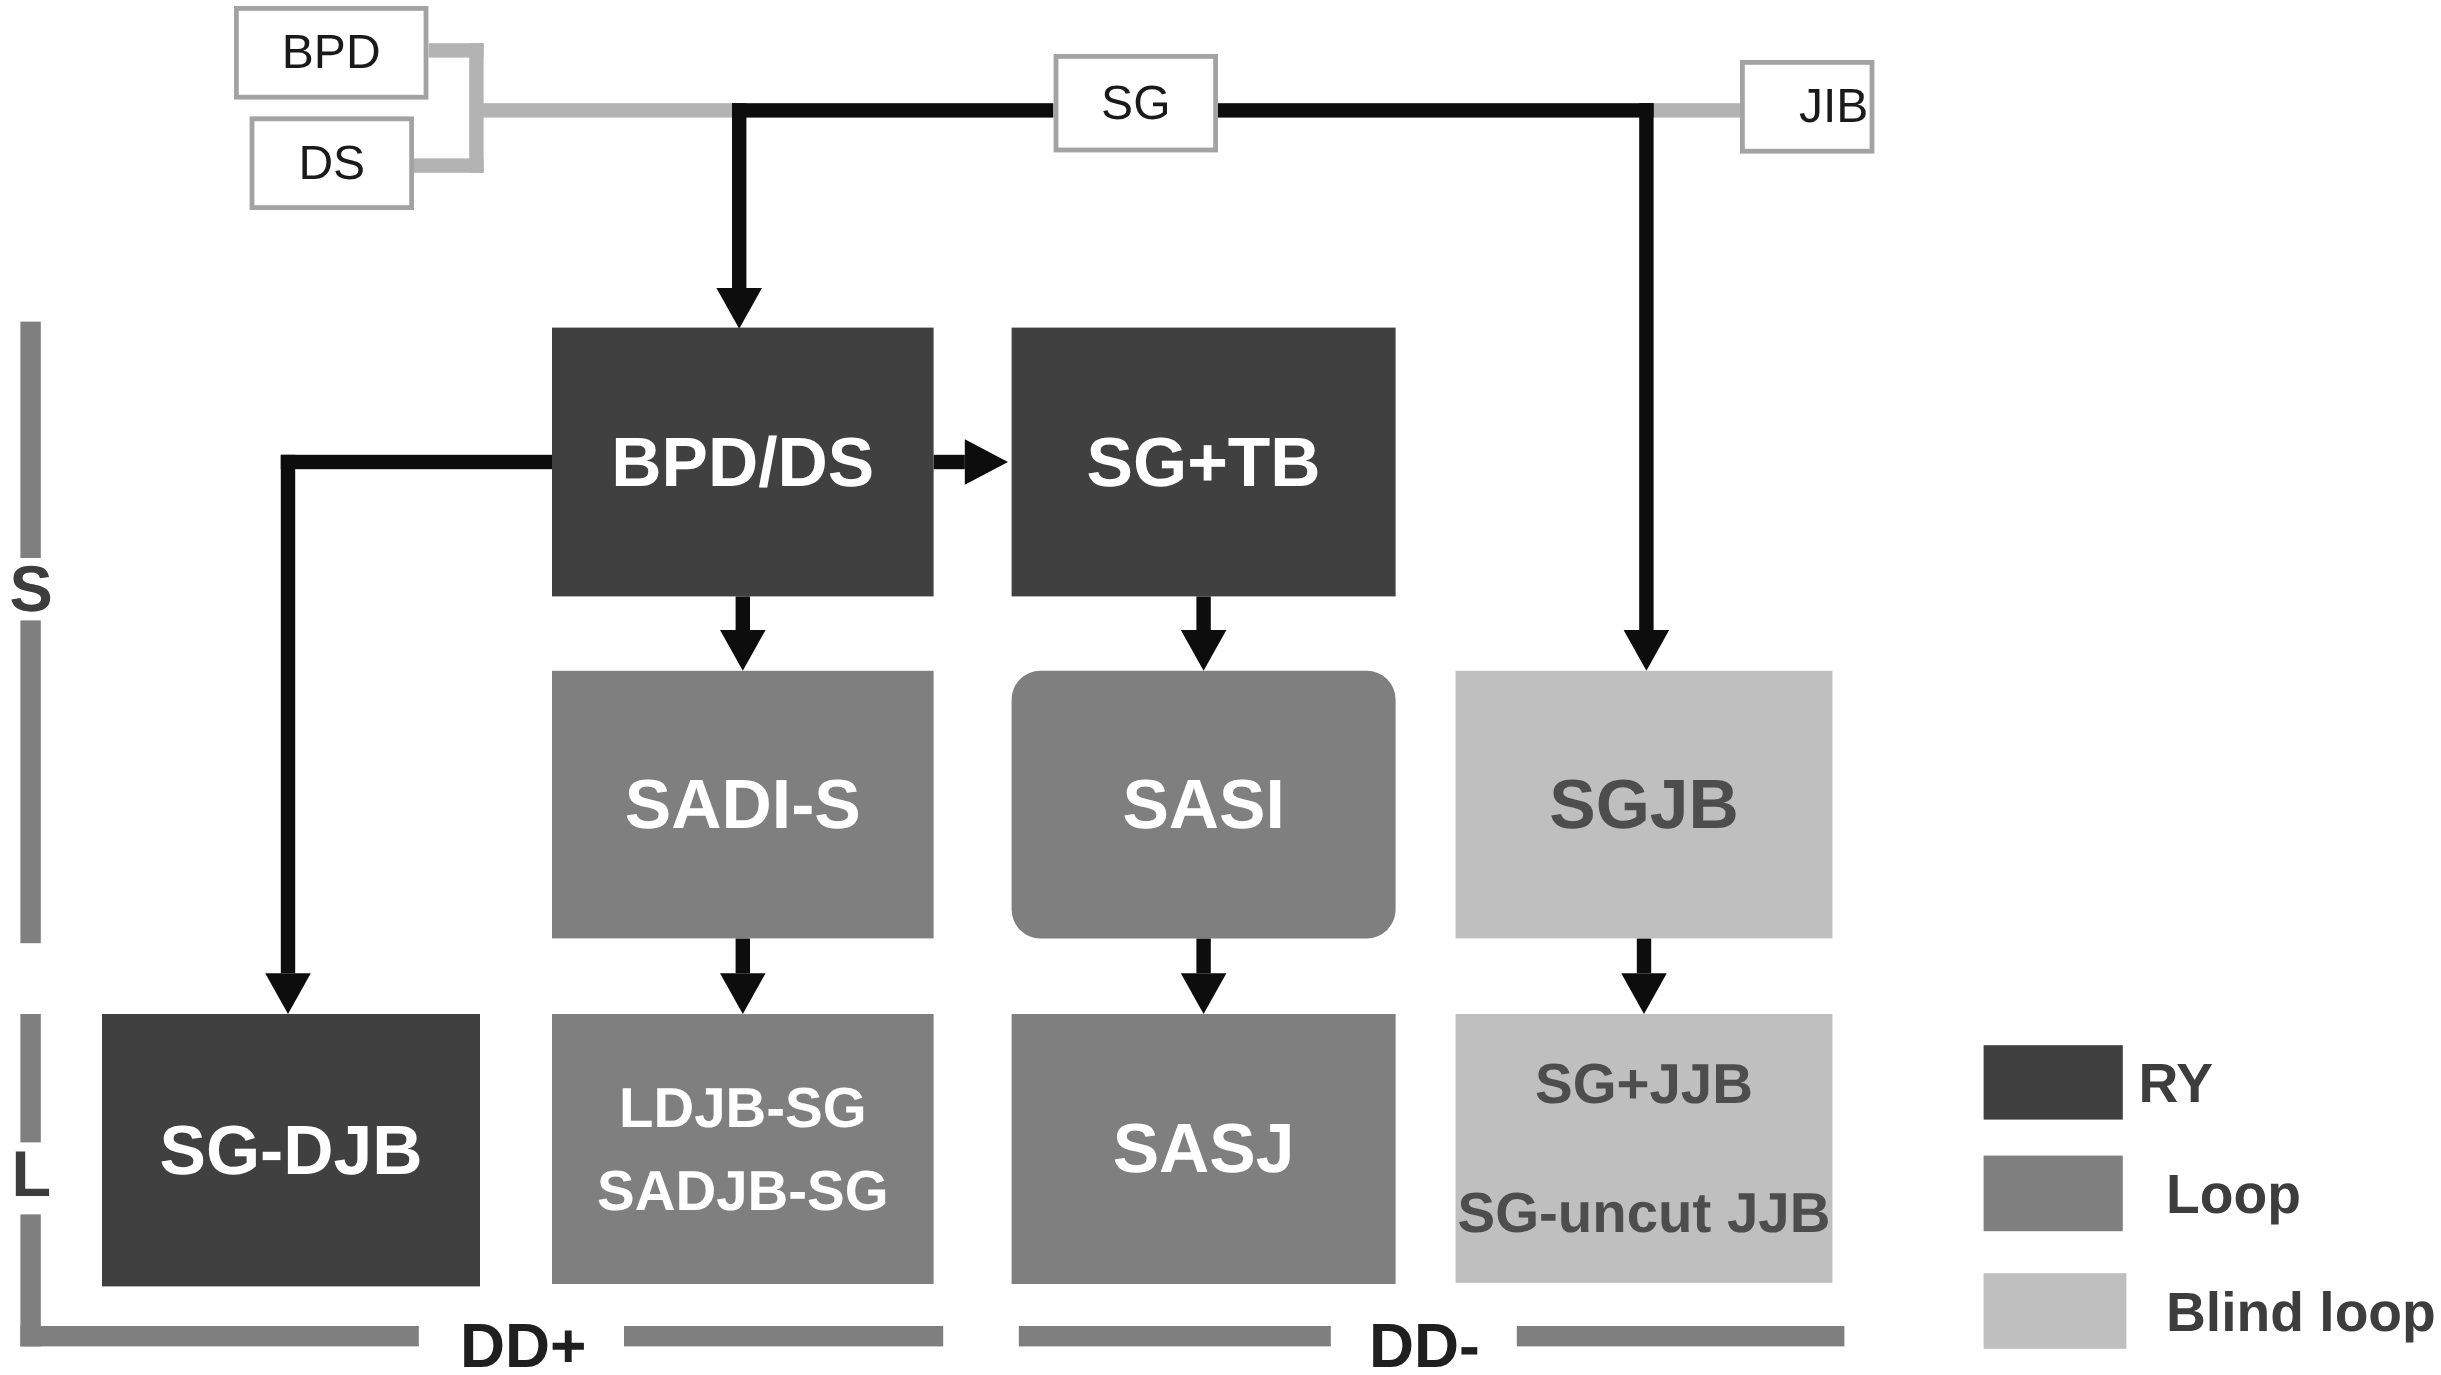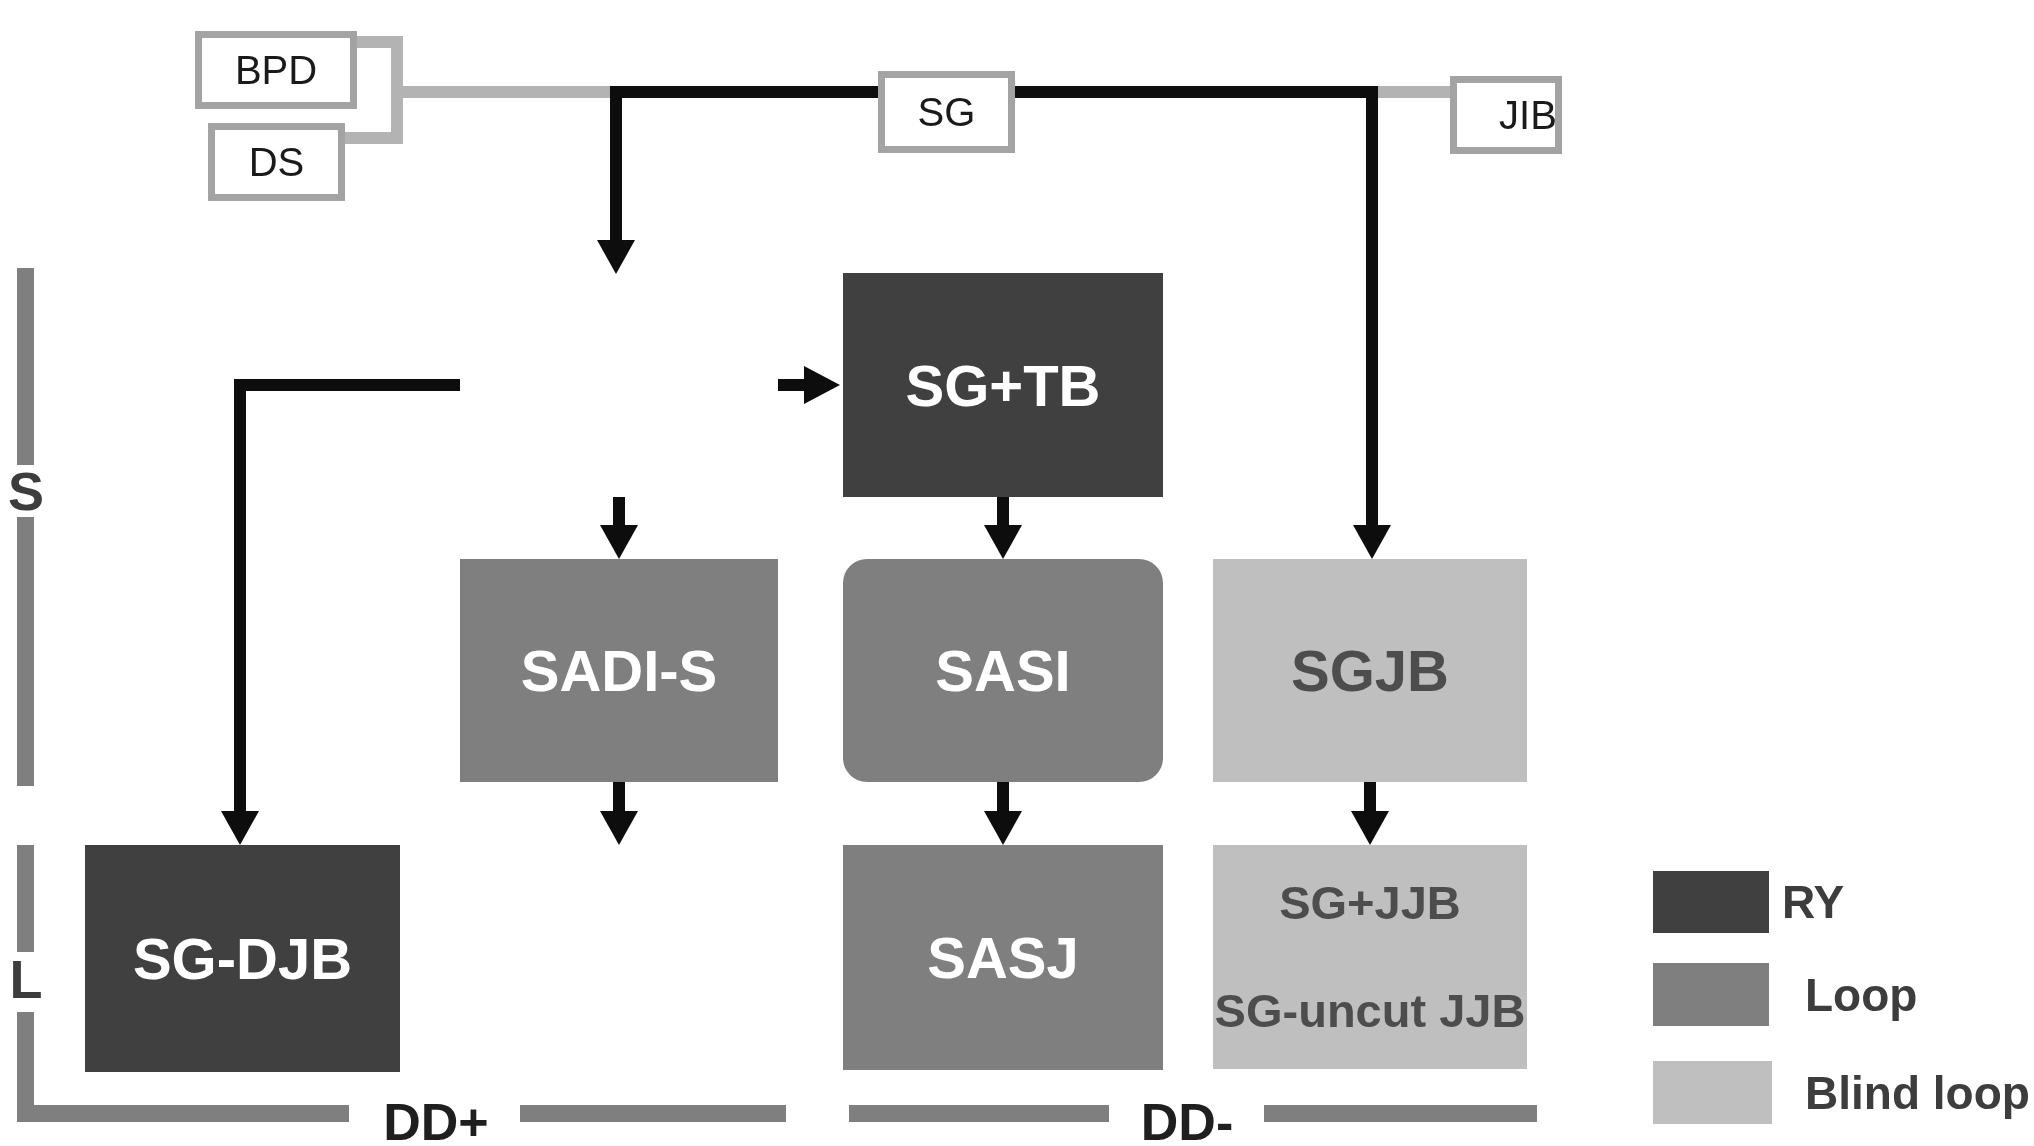--- a/index.html
+++ b/index.html
@@ -6,22 +6,22 @@
   #canvas{
     position:relative;width:2034px;height:1146px;background:#ffffff;overflow:hidden;
     font-family:"Liberation Sans", sans-serif;
   }
   
   .pbox{position:absolute;display:flex;flex-direction:column;align-items:center;justify-content:center;
         text-align:center;font-weight:bold;color:#ffffff;}
   .pbox.single{font-size:58px;}
   .pbox.twoline{font-size:47px;line-height:1.45;}
   .pbox.light-txt{color:#4d4d4d;}
-  .topnode{position:absolute;background:#ffffff;border:7px solid #a3a3a3;box-sizing:border-box;
-           display:flex;align-items:center;justify-content:center;font-size:40px;color:#1a1a1a;font-weight:500;margin-top:26px;}
+  .topnode{position:absolute;background:#ffffff;border:4px solid #a3a3a3;box-sizing:border-box;
+           display:flex;align-items:center;justify-content:center;font-size:40px;color:#1a1a1a;font-weight:500;}
   .blk{position:absolute;background:#0d0d0d;}
   .gry{position:absolute;background:#b3b3b3;}
   .bar{position:absolute;background:#7f7f7f;}
   .arrow-down{position:absolute;width:0;height:0;
               border-left:19px solid transparent;border-right:19px solid transparent;
               border-top:34px solid #0d0d0d;}
   .arrow-right{position:absolute;width:0;height:0;
                border-top:19px solid transparent;border-bottom:19px solid transparent;
                border-left:36px solid #0d0d0d;}
   .axis-label{position:absolute;display:flex;align-items:center;justify-content:center;
@@ -131,25 +131,30 @@
   <div class="blk" id="a-c3-r23-stem"></div>
   <div class="arrow-down" id="a-c3-r23-head"></div>
   <div class="blk" id="a-c4-r23-stem"></div>
   <div class="arrow-down" id="a-c4-r23-head"></div>
 
   <div class="topnode" id="n-bpd">BPD</div>
   <div class="topnode" id="n-ds">DS</div>
   <div class="topnode" id="n-sg">SG</div>
   <div class="topnode" id="n-jib">JIB</div>
 
+  <div class="pbox single" id="b-bpdds" style="background: rgb(64, 64, 64);">BPD/DS</div>
   <div class="pbox single" id="b-sgtb" style="background: rgb(64, 64, 64);">SG+TB</div>
   <div class="pbox single" id="b-sadis" style="background: rgb(127, 127, 127);">SADI-S</div>
   <div class="pbox single" id="b-sasi" style="background: rgb(127, 127, 127); border-radius: 24px;">SASI</div>
   <div class="pbox single" id="b-sgdjb" style="background: rgb(64, 64, 64);">SG-DJB</div>
   <div class="pbox single light-txt" id="b-sgjb" style="background: rgb(191, 191, 191);">SGJB</div>
+  <div class="pbox twoline" id="b-ldjb" style="background: rgb(127, 127, 127);">
+    <span>LDJB-SG</span>
+    <span>SADJB-SG</span>
+  </div>
   <div class="pbox single" id="b-sasj" style="background: rgb(127, 127, 127);">SASJ</div>
   <div class="pbox twoline light-txt" id="b-sgjjb" style="background: rgb(191, 191, 191); gap: 40px;">
     <span>SG+JJB</span>
     <span>SG-uncut JJB</span>
   </div>
 
   <div class="bar" id="x-s1"></div>
   <div class="axis-label" id="x-s-label">S</div>
   <div class="bar" id="x-s2"></div>
   <div class="bar" id="x-l1"></div>

